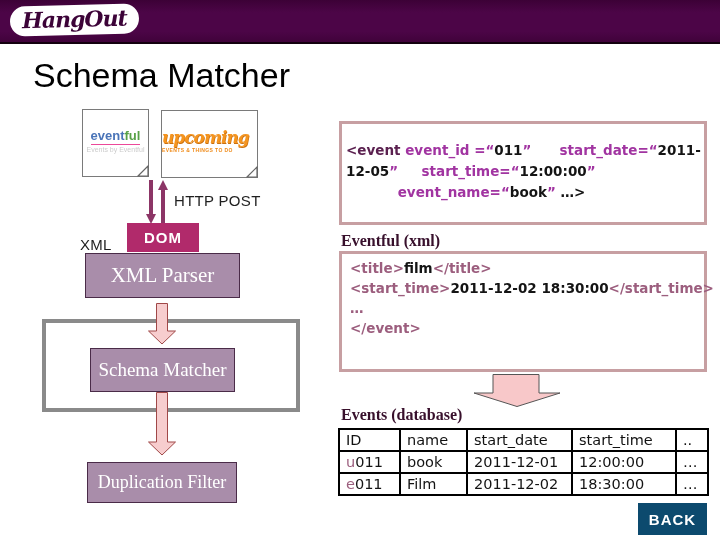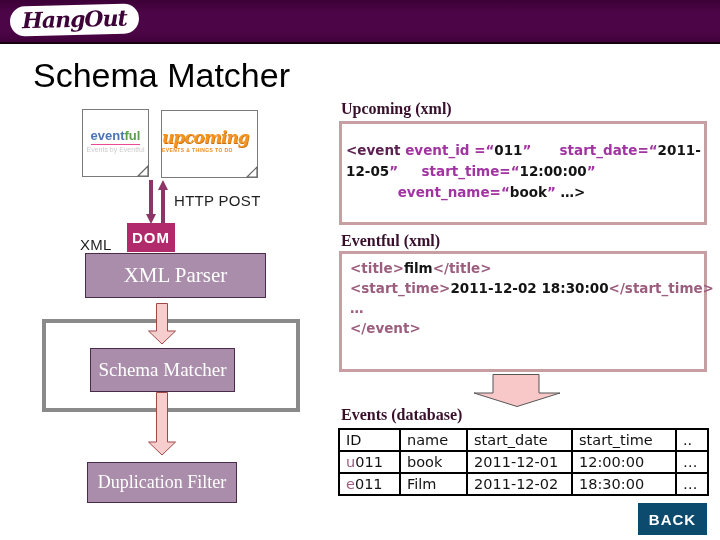--- a/index.html
+++ b/index.html
@@ -40,31 +40,31 @@
   .upcoming-box { left:161px; top:110px; width:97px; height:68px; text-align:left; }
   .upcoming-brand {
     margin-top:16px; font-family:"DejaVu Serif", serif; font-style:italic; font-weight:bold;
     font-size:17px; color:#f5951f; text-shadow:0.5px 0.5px 0 #c96f10; letter-spacing:-1px;
   }
   .upcoming-tagline { font-size:5px; color:#ef8b1a; font-weight:bold; letter-spacing:0.4px; }
   
   .flow-label { position:absolute; font-size:15px; color:#1f1f1f; letter-spacing:0.3px; }
   
   .dom-box {
-    position:absolute; left:127px; top:223px; width:48px; height:29px;
+    position:absolute; left:127px; top:223px; width:72px; height:29px;
     background:#b12a6b; color:#fff; font-weight:bold; font-size:15px;
     display:flex; align-items:center; justify-content:center; letter-spacing:1px;
   }
   
   .mauve-box {
     position:absolute; background:#a98daa; border:1.5px solid #4a2b48;
     color:#ffffff; font-family:"Liberation Serif", serif;
     display:flex; align-items:center; justify-content:center;
   }
-  .xml-parser-box { left:85px; top:253px; width:181px; height:45px; font-size:21px; }
+  .xml-parser-box { left:85px; top:253px; width:155px; height:45px; font-size:21px; }
   .schema-box     { left:90px; top:348px; width:145px; height:44px; font-size:19px; }
   .dup-box        { left:87px; top:462px; width:150px; height:41px; font-size:18px; }
   .container-box {
     position:absolute; left:42px; top:319px; width:258px; height:93px;
     border:4px solid #8a8a8a; background:#ffffff;
   }
   .arrow-svg { position:absolute; }
   
   .section-heading {
     position:absolute; font-family:"Liberation Serif", serif; font-weight:bold;
@@ -152,21 +152,20 @@
   </svg>
 
   <div class="mauve-box schema-box">Schema Matcher</div>
 
   <svg class="arrow-svg" style="left:148px; top:392px;" width="28" height="64">
     <polygon points="8.5,0.5 19.5,0.5 19.5,50 27.5,50 14,63 0.5,50 8.5,50" fill="#f7cdce" stroke="#a04848" stroke-width="1"></polygon>
   </svg>
 
   <div class="mauve-box dup-box">Duplication Filter</div>
 
-  <div class="section-heading" style="left:341px; top:100px;">Upcoming (xml)</div>
   <div class="code-box upcoming-code">
     <div class="code-line"><span class="seg-kw">&lt;event </span><span class="seg-attr">event_id </span><span class="seg-attr">=“</span><span class="seg-val">011</span><span class="seg-attr">”</span><span class="seg-val">      </span><span class="seg-attr">start_date</span><span class="seg-attr">=“</span><span class="seg-val">2011-</span></div>
     <div class="code-line"><span class="seg-val">12-05</span><span class="seg-attr">”</span><span class="seg-val">     </span><span class="seg-attr">start_time</span><span class="seg-attr">=“</span><span class="seg-val">12:00:00</span><span class="seg-attr">”</span></div>
     <div class="code-line"><span class="seg-val">           </span><span class="seg-attr">event_name</span><span class="seg-attr">=“</span><span class="seg-val">book</span><span class="seg-attr">”</span><span class="seg-val"> …&gt;</span></div>
   </div>
 
   <div class="section-heading" style="left:341px; top:232px;">Eventful (xml)</div>
   <div class="code-box eventful-code">
     <div class="code-line"><span class="seg-tag">&lt;title&gt;</span><span class="seg-val">film</span><span class="seg-tag">&lt;/title&gt;</span></div>
     <div class="code-line"><span class="seg-tag">&lt;start_time&gt;</span><span class="seg-val">2011-12-02 18:30:00</span><span class="seg-tag">&lt;/start_time&gt;</span></div>

